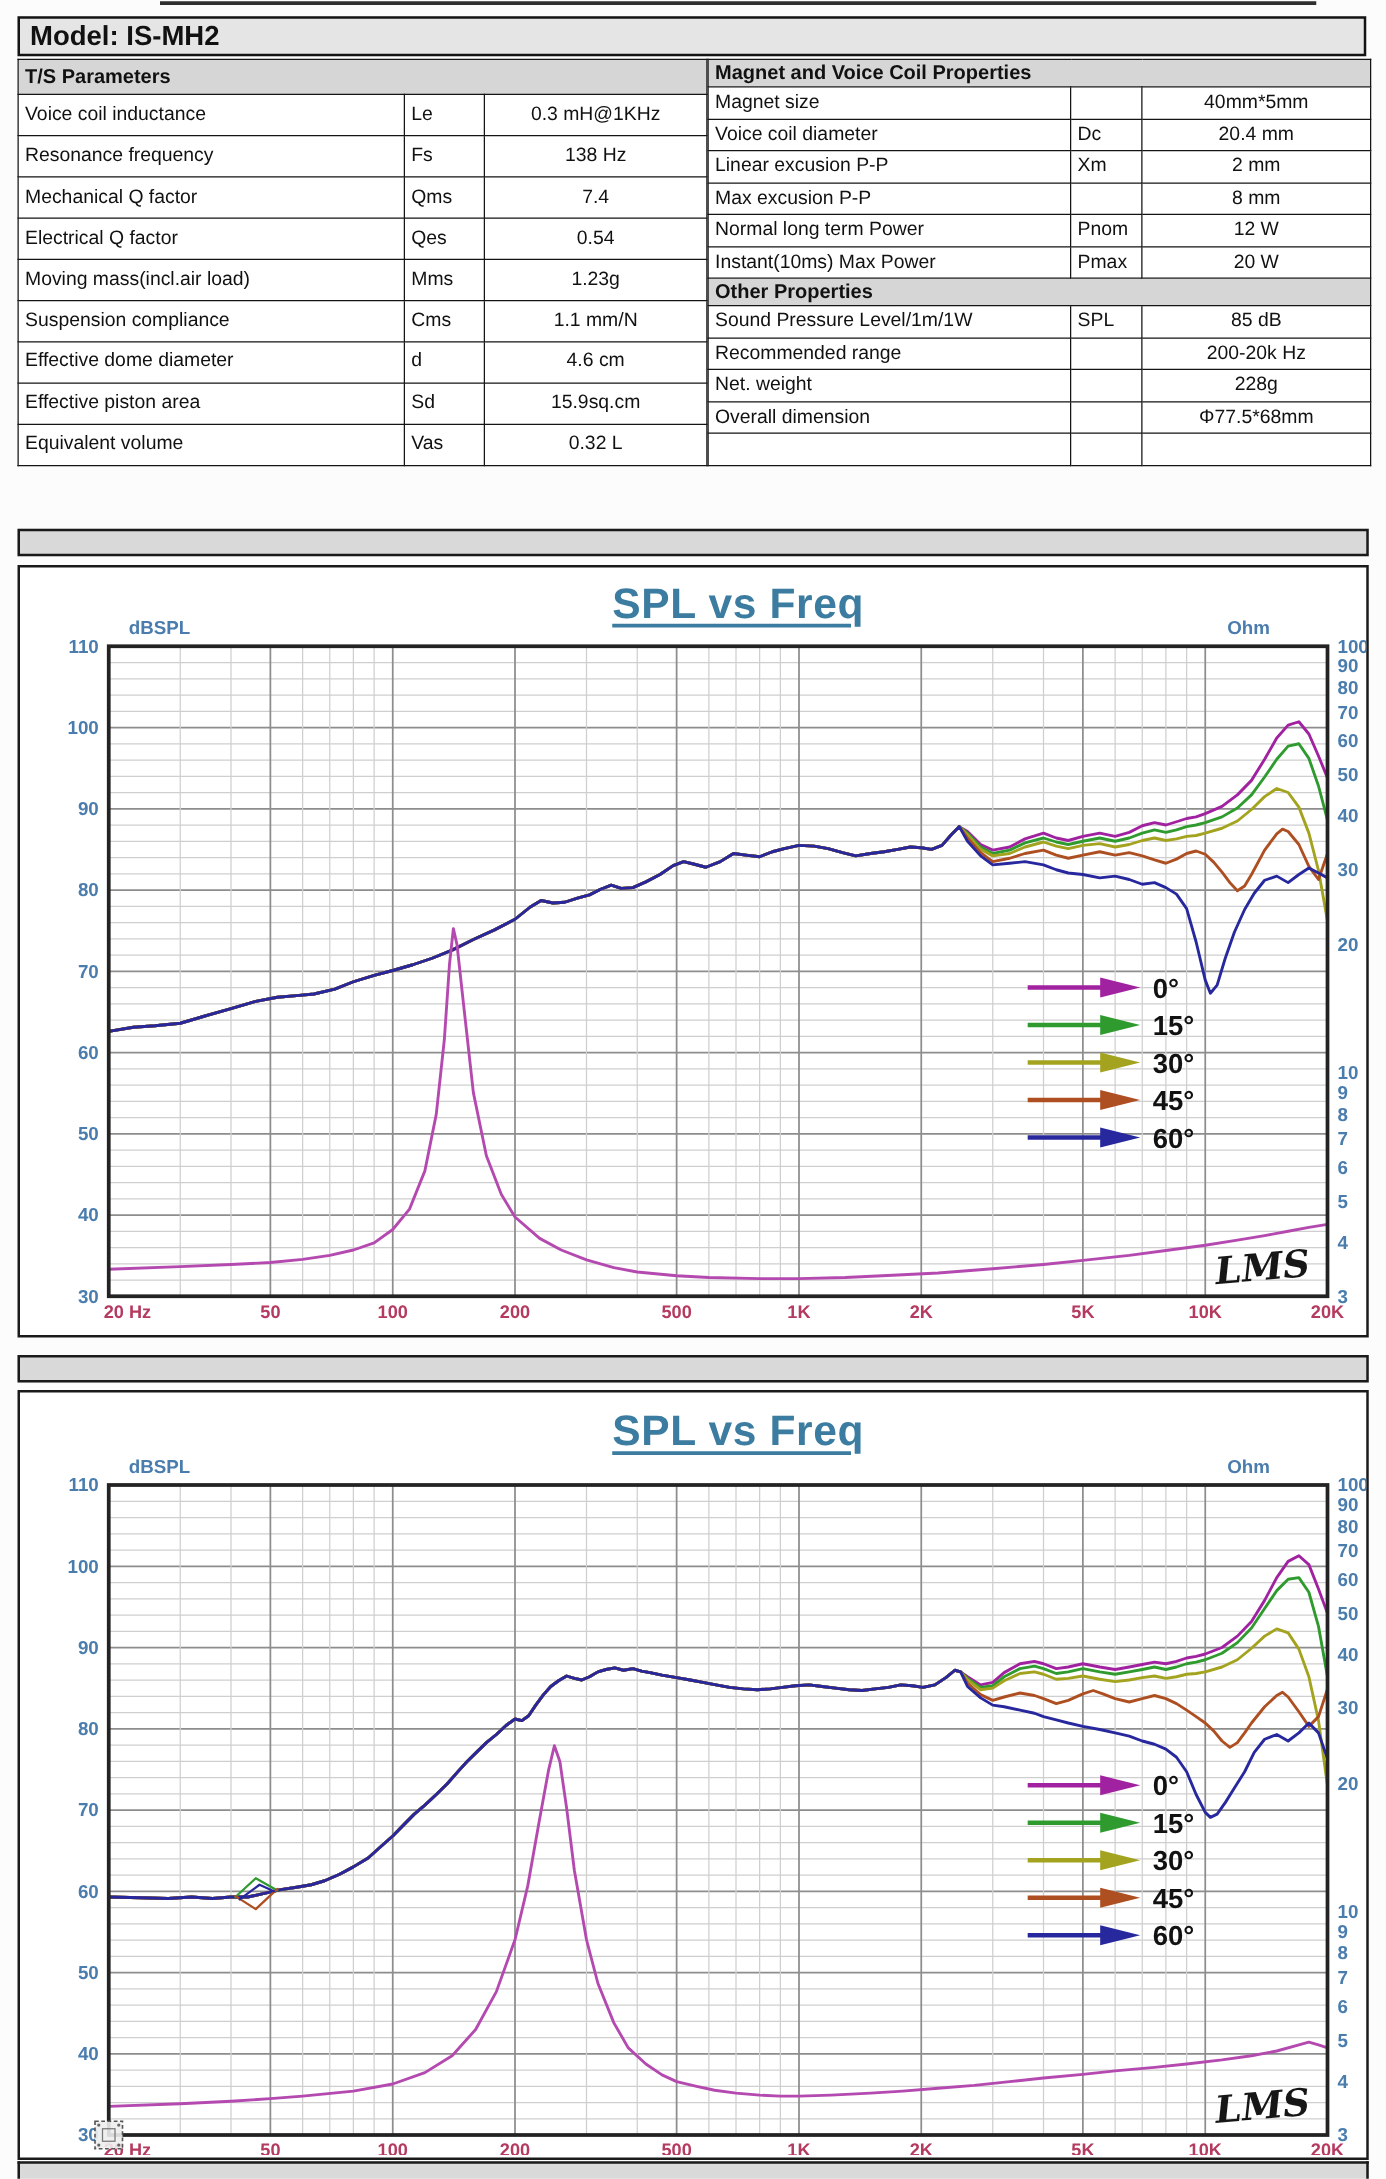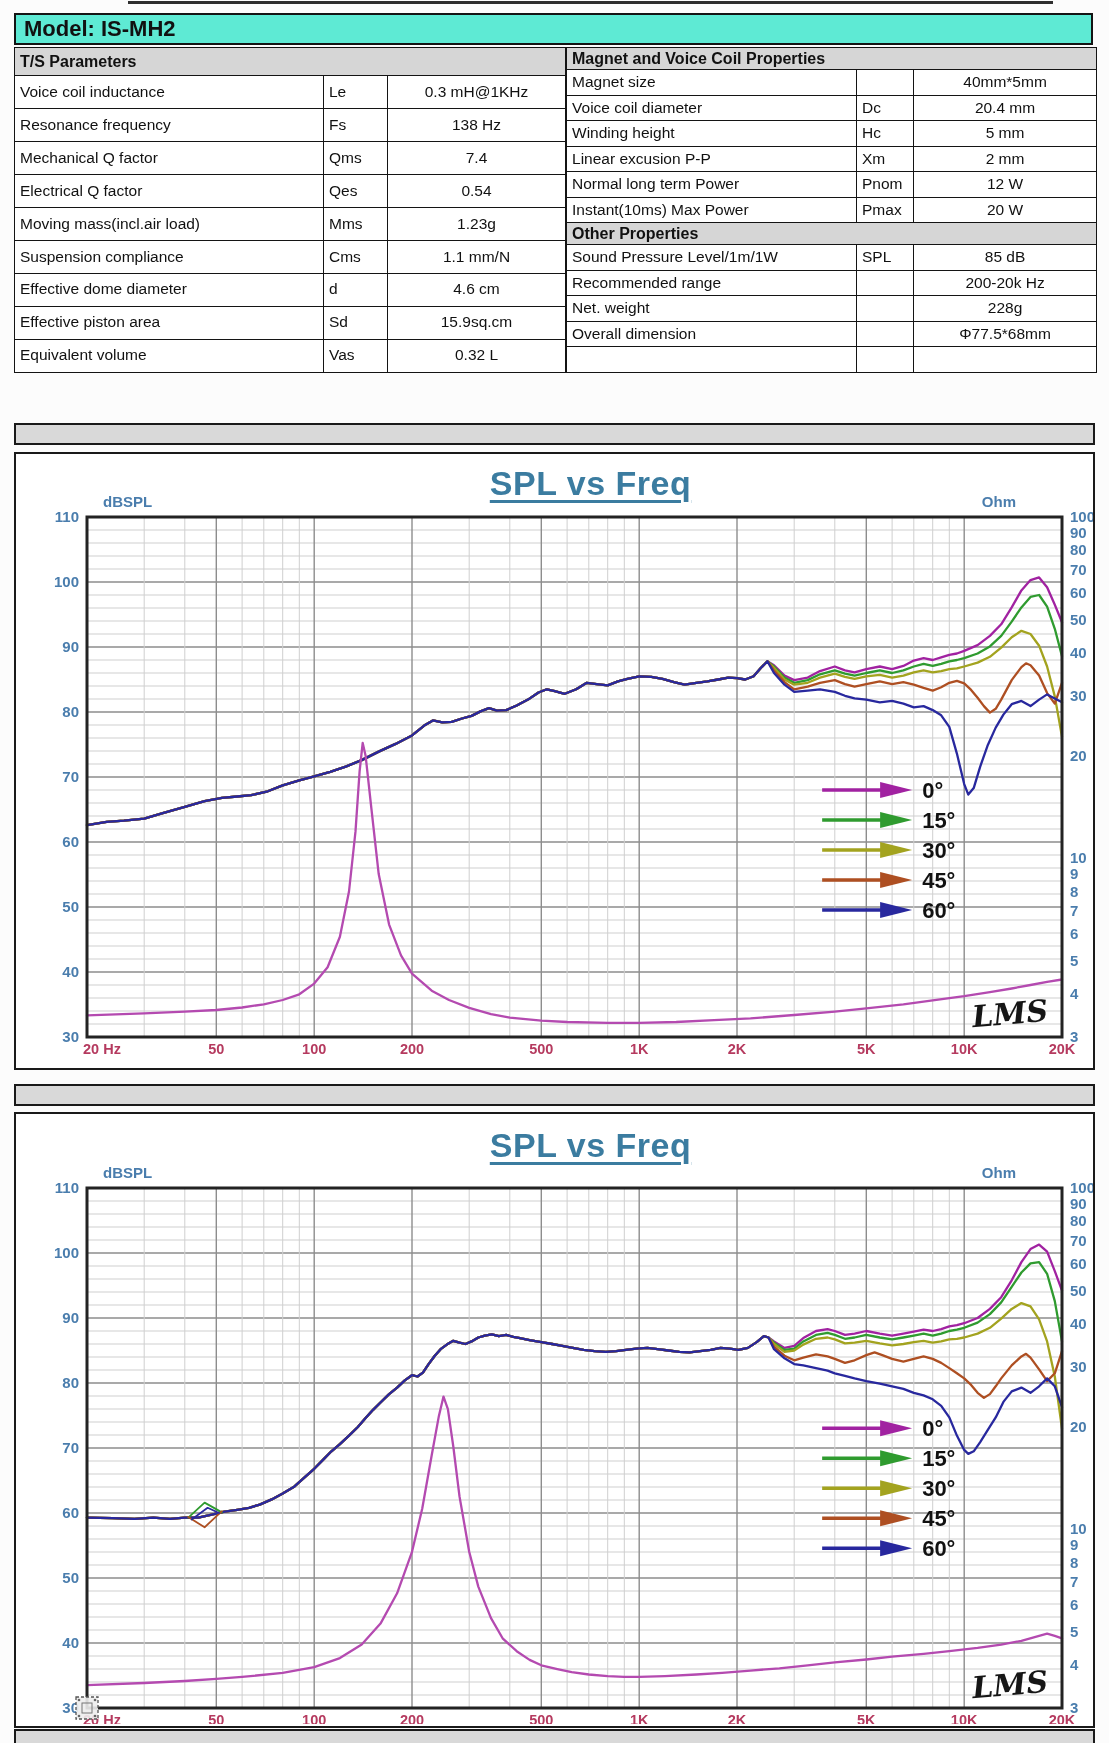--- a/index.html
+++ b/index.html
@@ -1,20 +1,20 @@
 <!DOCTYPE html>
 <html><head>
 <meta charset="utf-8">
 <style>
   html,body{margin:0;padding:0;}
   body{width:1109px;height:1743px;position:relative;background:#fcfcfc;
        font-family:"Liberation Sans",sans-serif;color:#111;overflow:hidden;}
   .artifact-line{position:absolute;top:1px;left:128px;width:925px;height:3px;background:#2f2f2f;}
   .model-header{position:absolute;top:13px;left:14px;width:1067px;height:28px;line-height:28px;
-       background:#5eead4;border:2px solid #141414;font-weight:bold;font-size:22px;padding-left:8px;}
+       background:#e5e5e5;border:2px solid #141414;font-weight:bold;font-size:22px;padding-left:8px;}
   .spec-wrap{position:absolute;top:47px;left:14px;width:1081px;display:flex;}
   table.spec{border-collapse:collapse;table-layout:fixed;}
   .left-table{width:551px;padding-left:16px;}
   .right-table{width:530px;}
   table.spec td{border:1.5px solid #141414;font-size:15.5px;height:24.5px;line-height:24.5px;
        padding:0 0 0 5px;overflow:hidden;white-space:nowrap;background:#fff;}
   table.spec td.val{text-align:center;padding:0;}
   table.spec tr.sechead td{background:#d6d6d6;font-weight:bold;height:21px;line-height:21px;font-size:16px;}
   .band{position:absolute;left:14px;width:1077px;height:18px;background:#d9d9d9;
        border:2.5px solid #1a1a1a;border-left-width:2px;border-right-width:2px;}
@@ -105,28 +105,28 @@
           <td class="lbl">Magnet size</td>
           <td class="sym"></td>
           <td class="val">40mm*5mm</td>
         </tr>
         <tr>
           <td class="lbl">Voice coil diameter</td>
           <td class="sym">Dc</td>
           <td class="val">20.4 mm</td>
         </tr>
         <tr>
-          <td class="lbl">Winding height</td>
-          <td class="sym">Hc</td>
-          <td class="val">5 mm</td>
-        </tr>
-        <tr>
           <td class="lbl">Linear excusion P-P</td>
           <td class="sym">Xm</td>
           <td class="val">2 mm</td>
+        </tr>
+        <tr>
+          <td class="lbl">Max excusion P-P</td>
+          <td class="sym"></td>
+          <td class="val">8 mm</td>
         </tr>
         <tr>
           <td class="lbl">Normal long term Power</td>
           <td class="sym">Pnom</td>
           <td class="val">12 W</td>
         </tr>
         <tr>
           <td class="lbl">Instant(10ms) Max Power</td>
           <td class="sym">Pmax</td>
           <td class="val">20 W</td>

